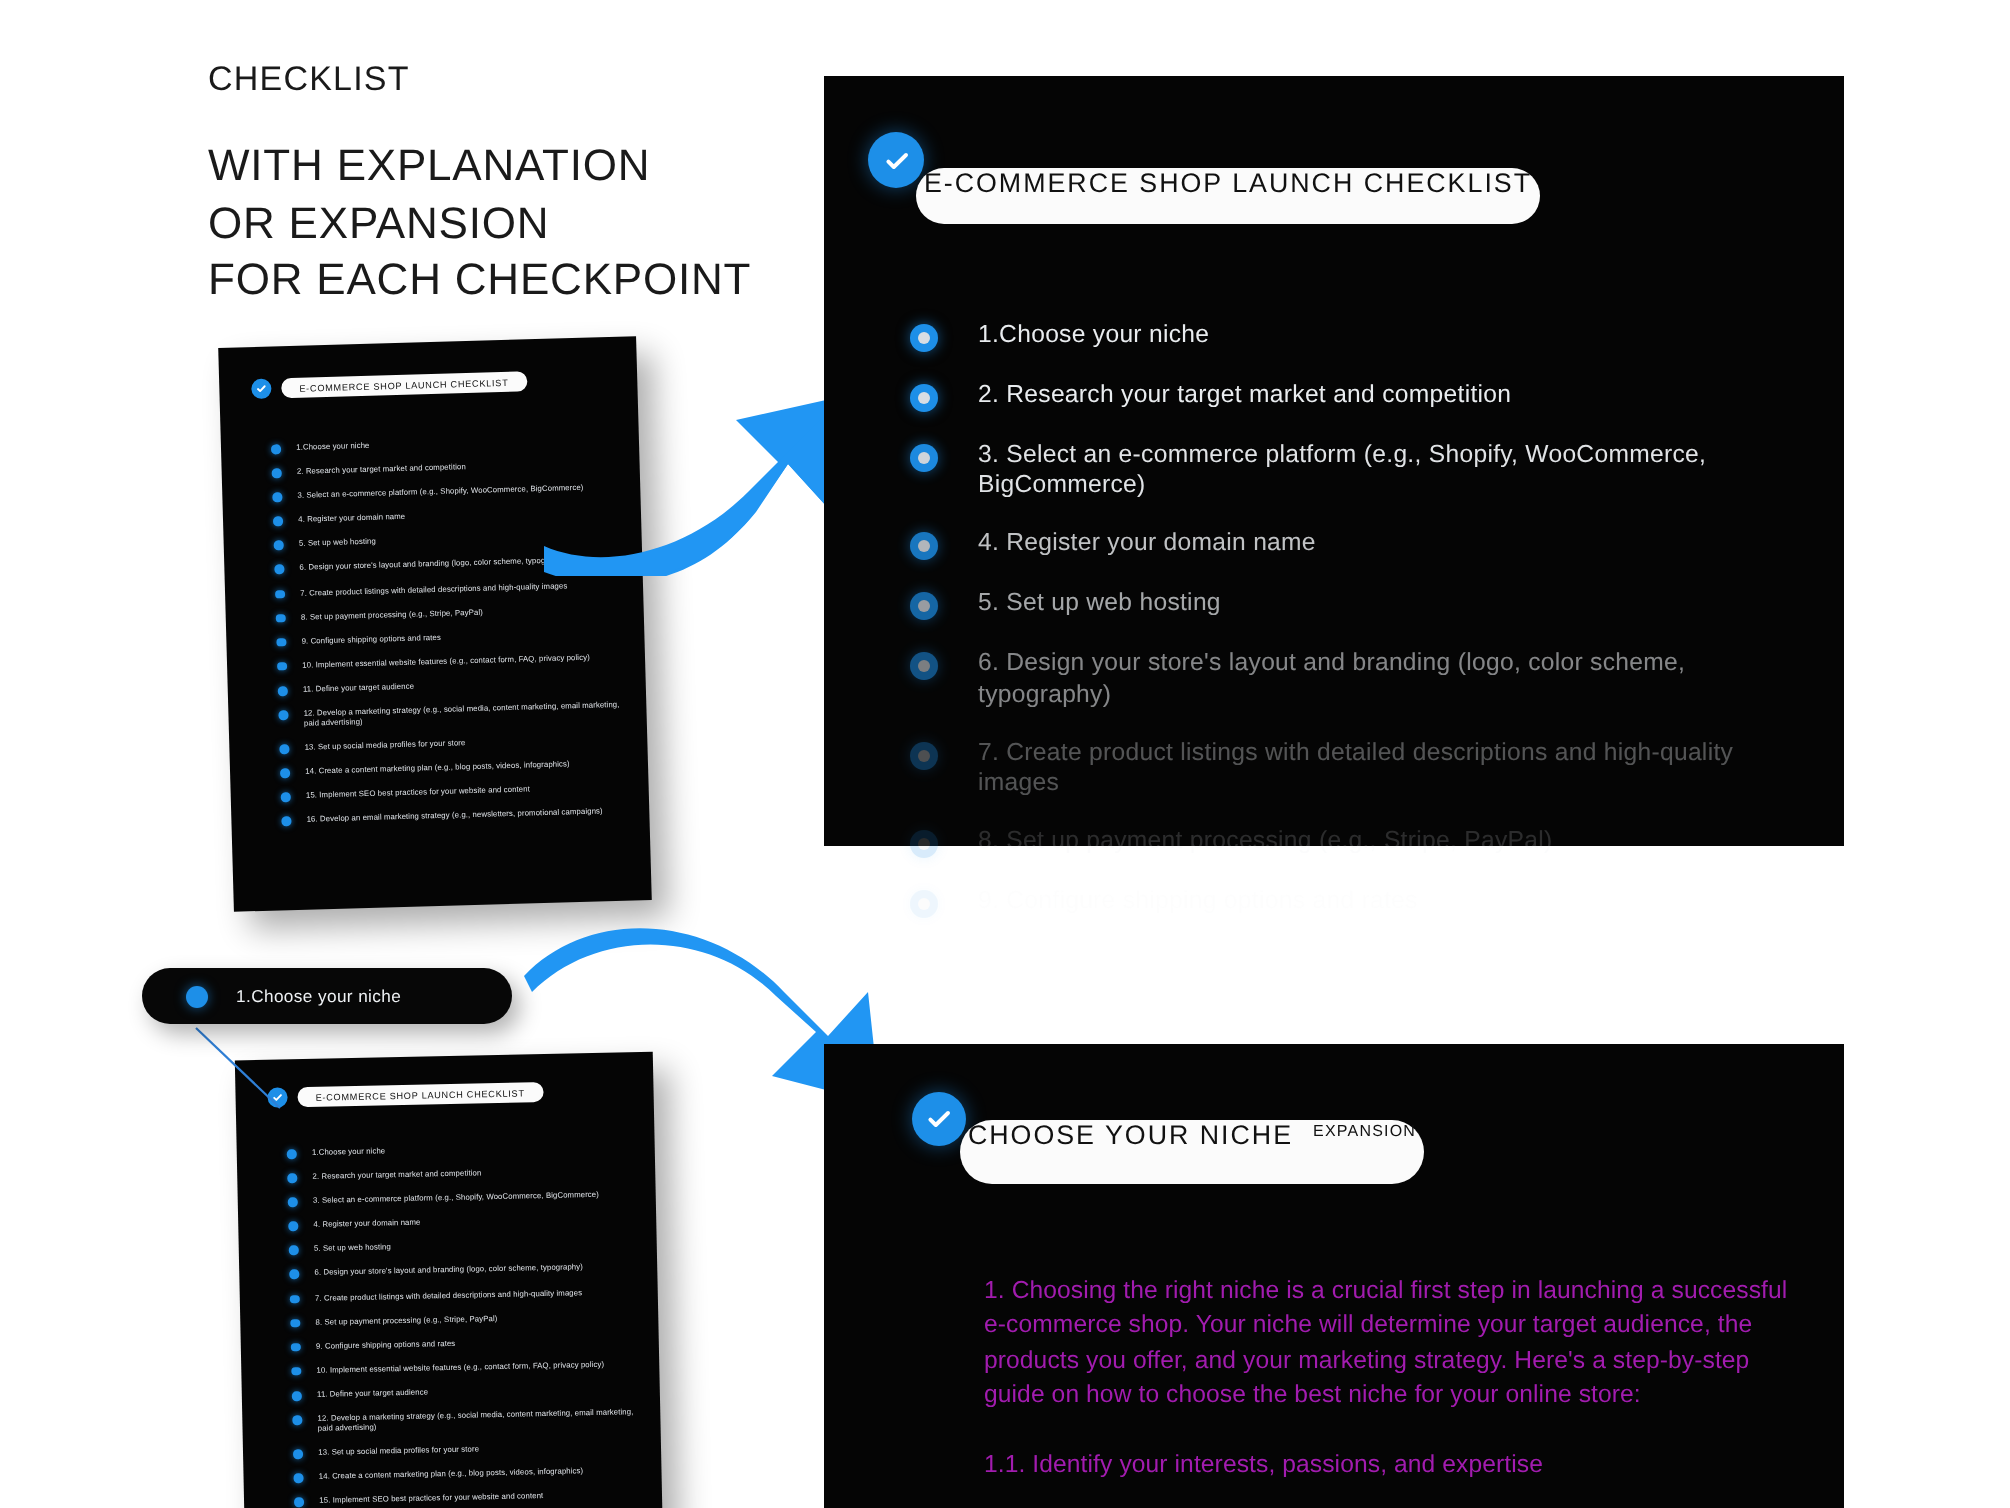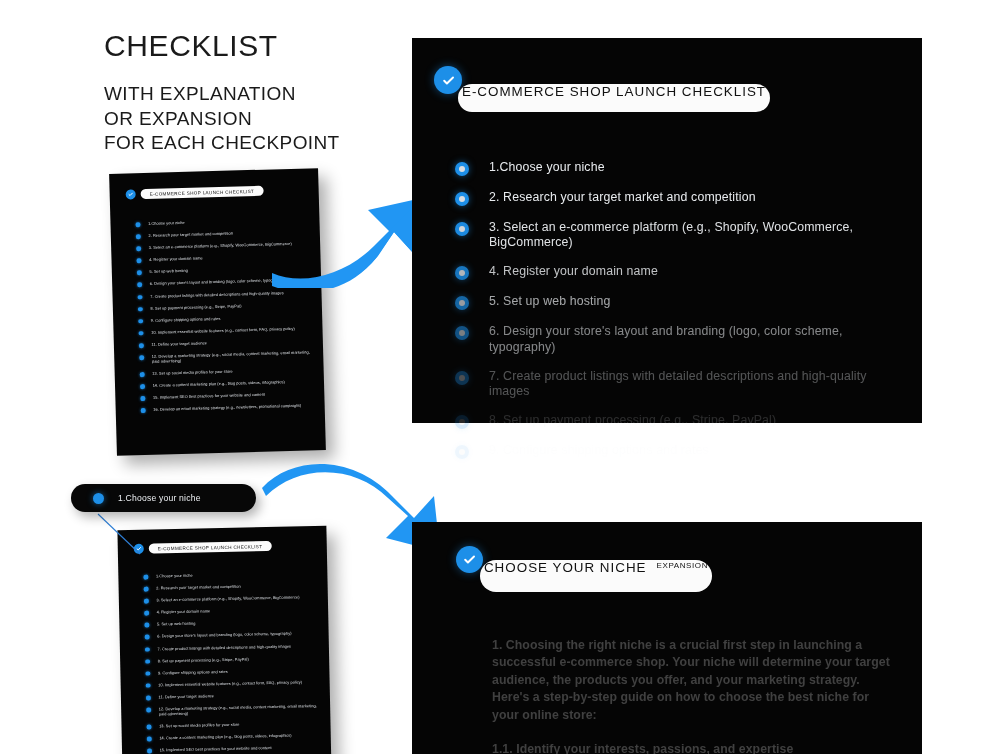--- a/index.html
+++ b/index.html
@@ -8,25 +8,25 @@
     background:#ffffff;
     font-family:"Liberation Sans", sans-serif;
     overflow:hidden;
     position:relative;
   }
   .stage{position:absolute;inset:0;}
 
   
   .headline{position:absolute;left:104px;top:31px;width:340px;}
   .headline .l1{
-    font-size:30px;letter-spacing:0.6px;color:#1a1a1a;font-weight:400;
+    font-size:17px;letter-spacing:0.6px;color:#1a1a1a;font-weight:400;
     line-height:1.0;margin-bottom:21px;
   }
   .headline .l2{
-    font-size:19px;letter-spacing:0.4px;color:#1a1a1a;font-weight:400;
+    font-size:22px;letter-spacing:0.4px;color:#1a1a1a;font-weight:400;
     line-height:1.30;
   }
 
   
   .panel{position:absolute;background:#050505;overflow:hidden;}
   #panel-checklist{left:412px;top:38px;width:510px;height:385px;}
   #panel-expansion{left:412px;top:522px;width:510px;height:232px;}
 
   
   .check-badge{
@@ -55,22 +55,22 @@
   }
   .cdot::after{
     content:"";position:absolute;left:4px;top:4px;width:6px;height:6px;
     border-radius:50%;background:#d8dde3;
   }
   .ctext{font-size:12.3px;line-height:1.24;color:#e9ecef;letter-spacing:.15px;}
 
   
   .exp-body{position:absolute;left:492px;top:637px;width:402px;}
   .exp-body p{
-    margin:0 0 17px 0;color:#404040;font-size:12.3px;line-height:1.42;
-    font-weight:700;letter-spacing:.05px;
+    margin:0 0 17px 0;color:#a21caf;font-size:12.3px;line-height:1.42;
+    font-weight:400;letter-spacing:.05px;
   }
 
   
   .thumb{position:absolute;background:#050505;overflow:hidden;}
   #thumb-top{
     left:113px;top:171px;width:209px;height:282px;
     transform:rotate(-1.6deg);
     box-shadow:8px 9px 16px rgba(0,0,0,.32);
   }
   #thumb-bottom{

